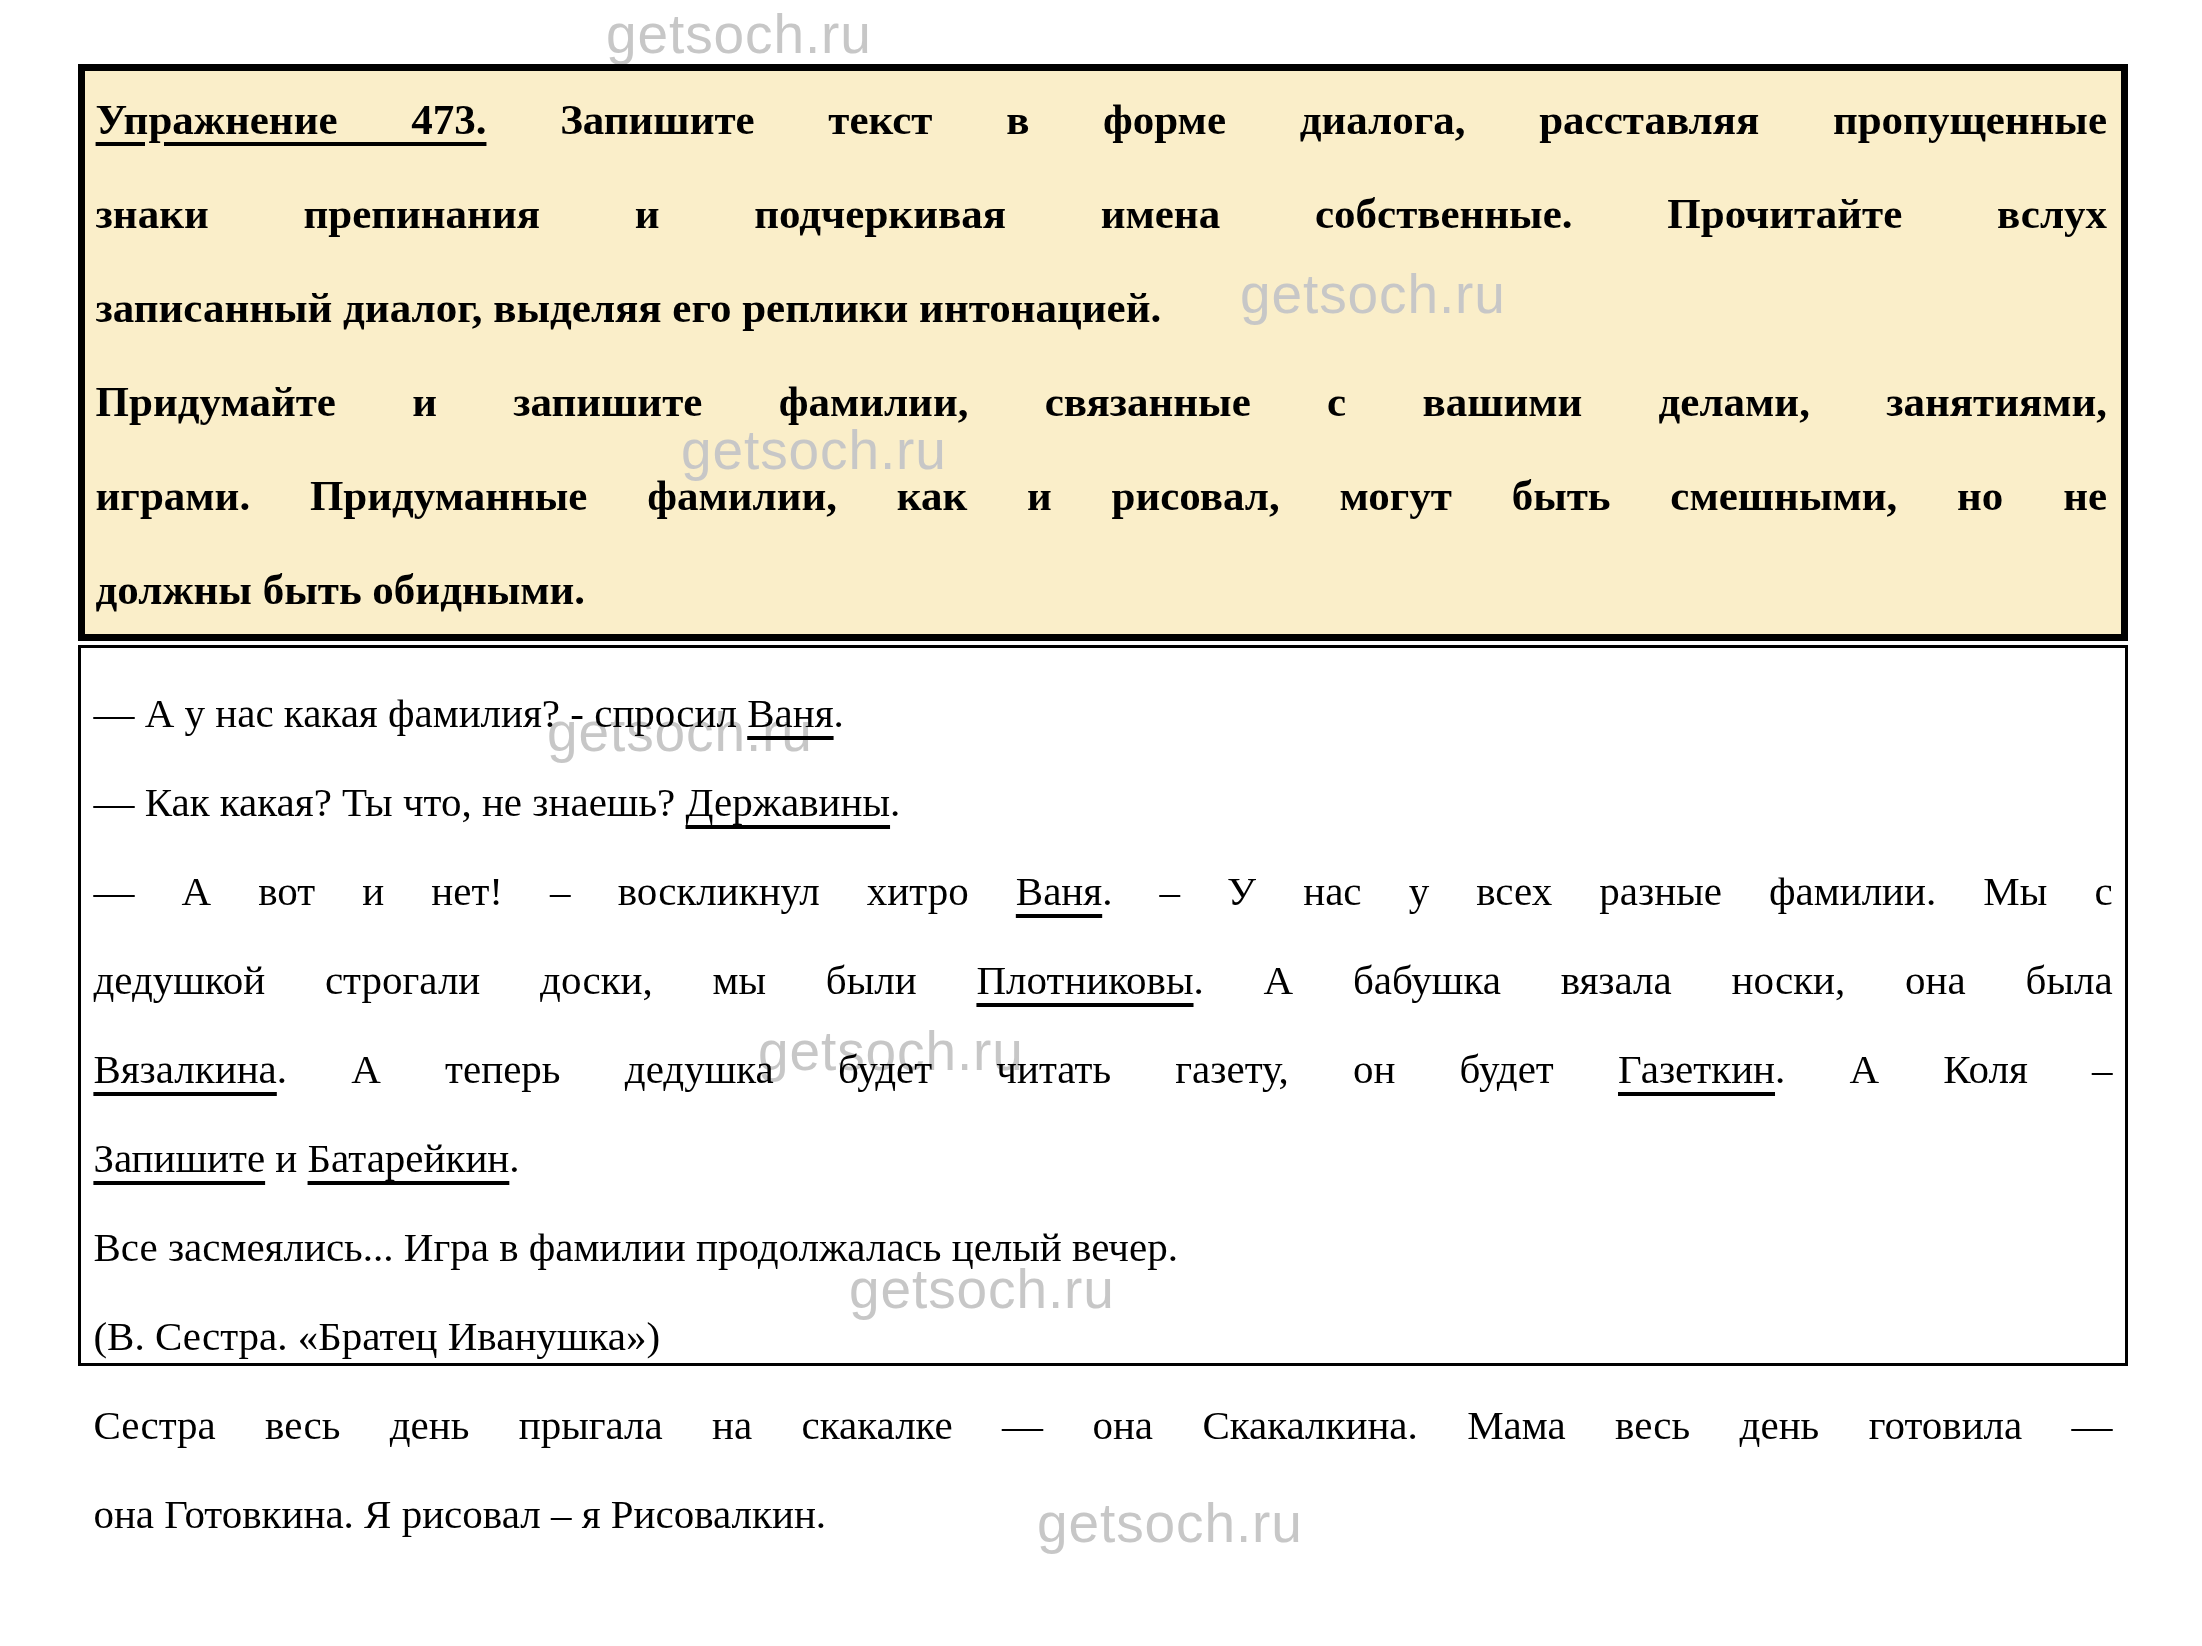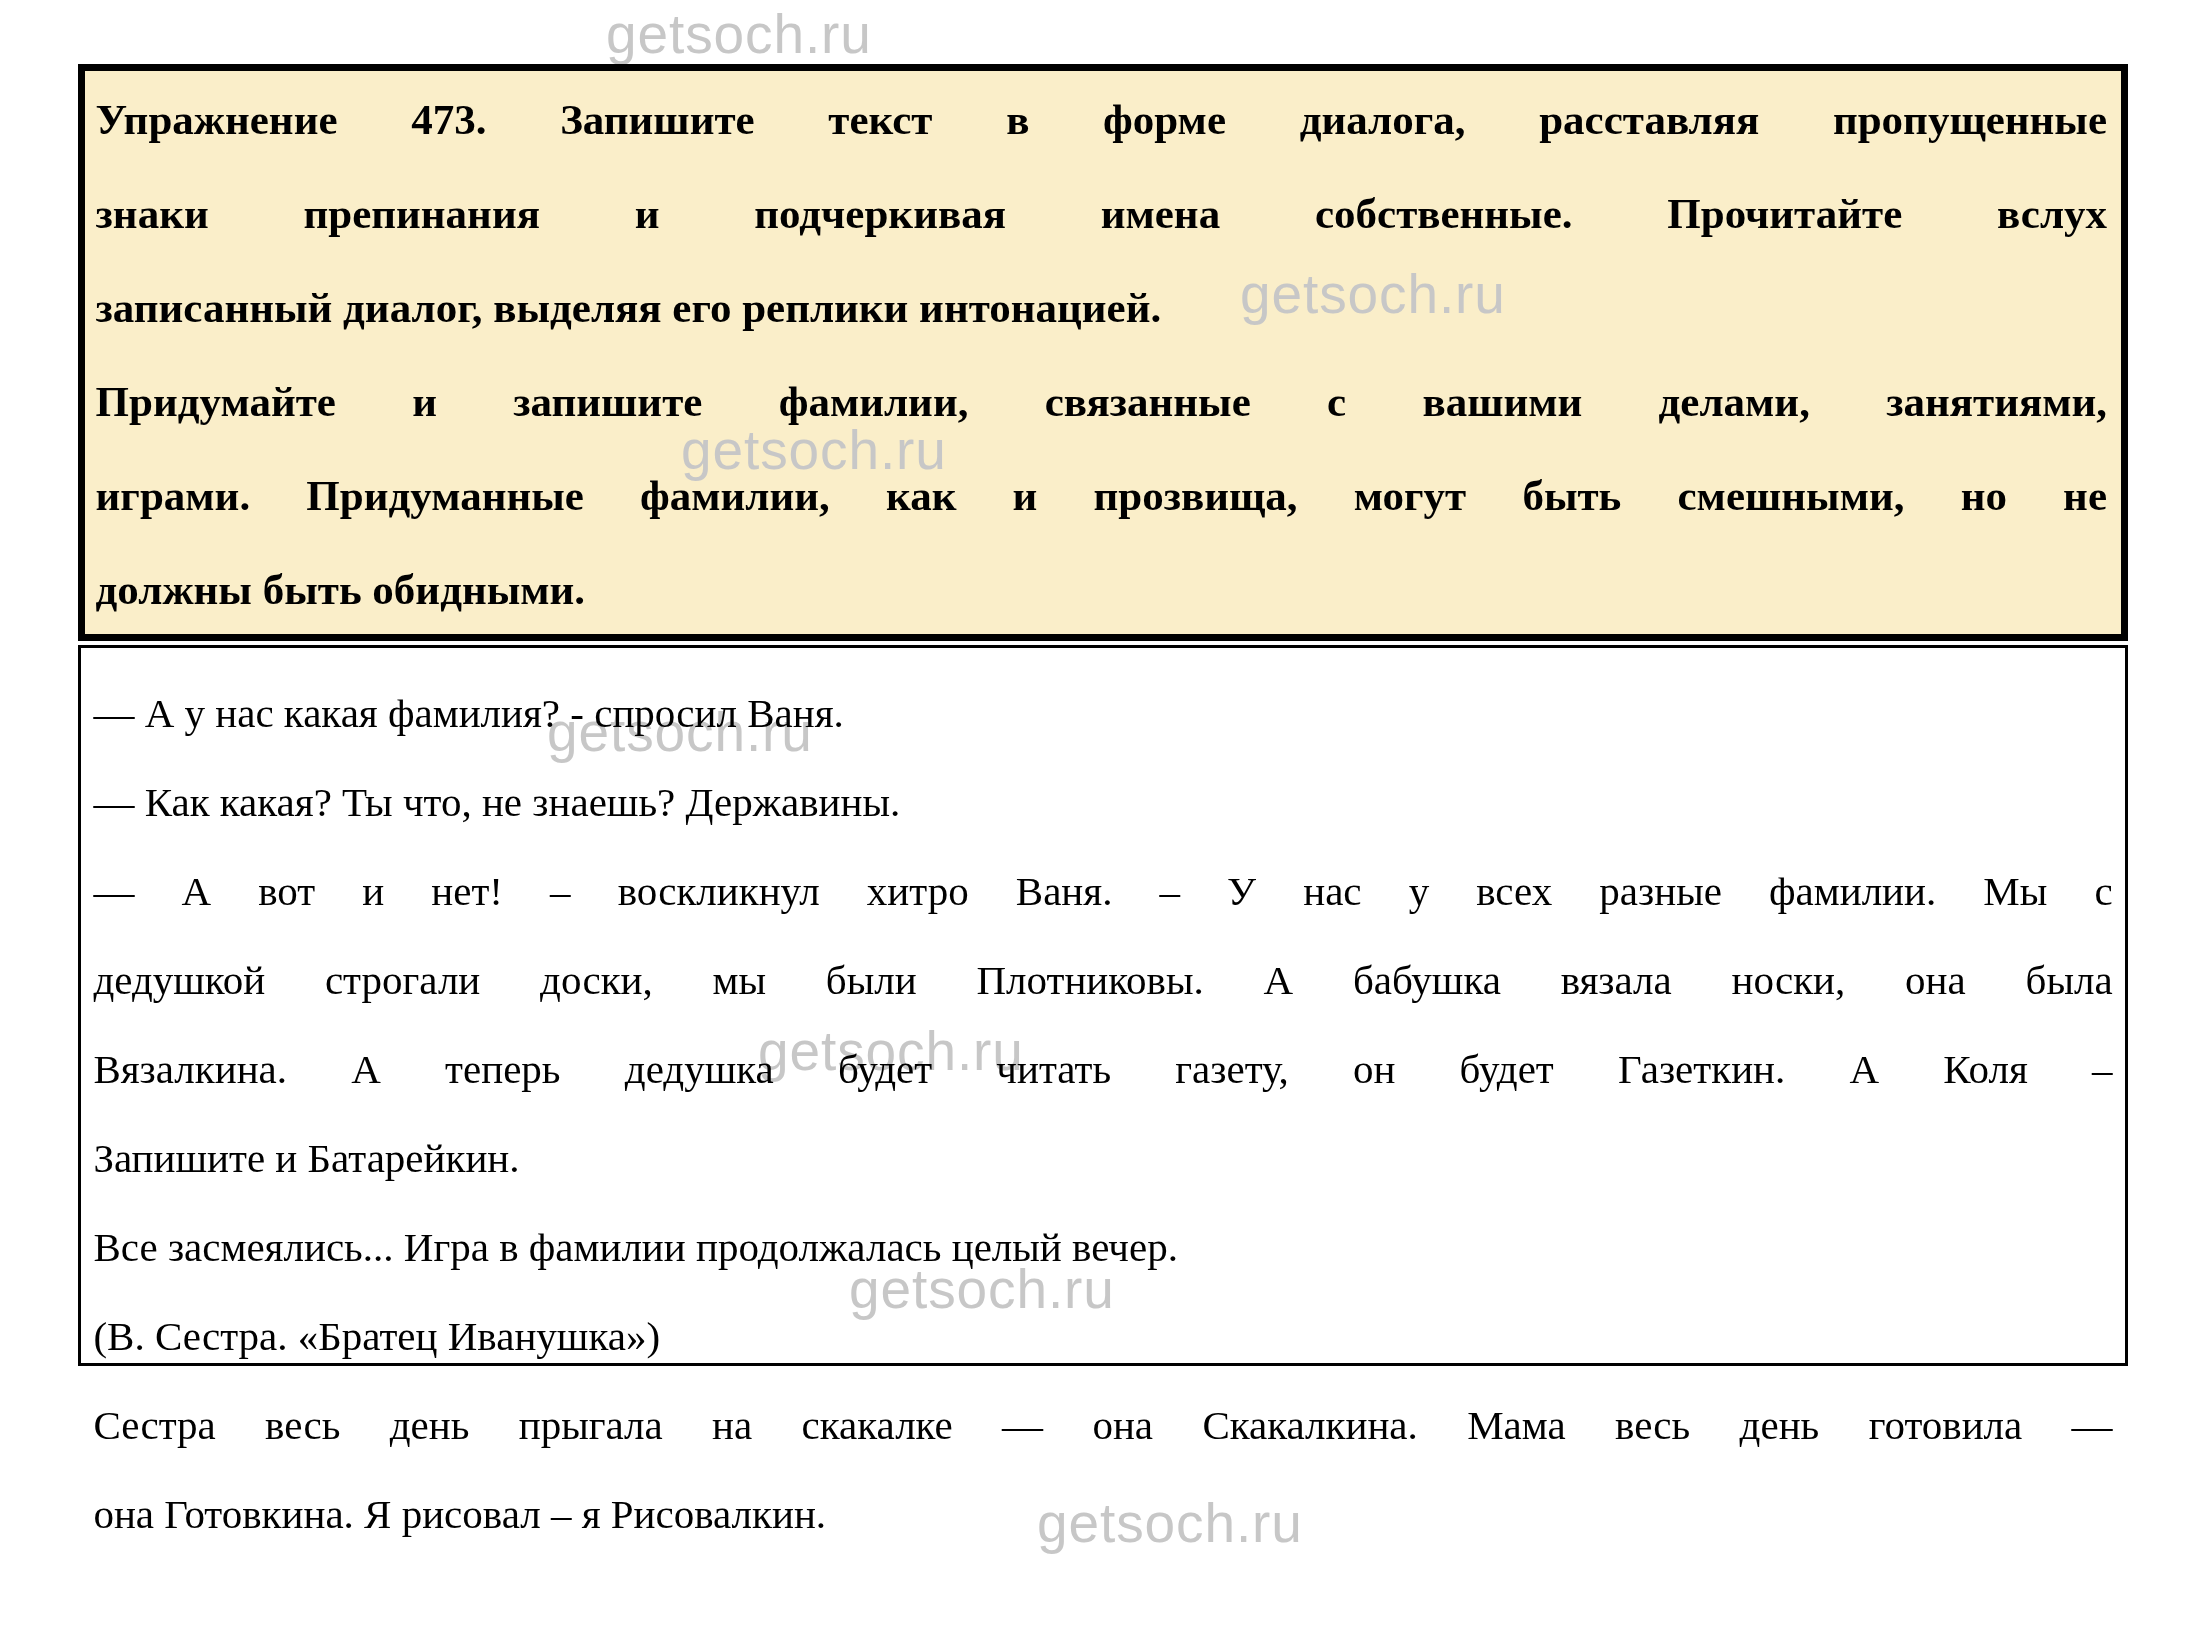--- a/index.html
+++ b/index.html
@@ -53,38 +53,39 @@
     top: 645px;
     height: 721px;
     border: 3.5px solid #000;
     padding: 21px 12.4px 0 12.4px;
     font-size: 41px;
     line-height: 89px;
   }
   .line { position: relative; }
   .just { text-align: justify; text-align-last: justify; }
   .u {
+    text-decoration: underline;
     text-decoration-thickness: 3.5px;
     text-underline-offset: 8.9px;
   }
   .box1 .u { text-underline-offset: 8px; }
 </style>
 </head>
 <body>
 
 <div class="page">
 
   <div class="bg1"></div>
 
   <div class="box box1">
     <div class="line just"><span class="u">Упражнение 473.</span><span> Запишите текст в форме диалога, расставляя пропущенные</span></div>
     <div class="line just">знаки препинания и подчеркивая имена собственные. Прочитайте вслух</div>
     <div class="line">записанный диалог, выделяя его реплики интонацией.</div>
     <div class="line just">Придумайте и запишите фамилии, связанные с вашими делами, занятиями,</div>
-    <div class="line just">играми. Придуманные фамилии, как и прозвища, могут быть смешными, но не</div>
+    <div class="line just">играми. Придуманные фамилии, как и рисовал, могут быть смешными, но не</div>
     <div class="line">должны быть обидными.</div>
   </div>
 
   <div class="box box2">
     <div class="line"><span>— А у нас какая фамилия? - спросил </span><span class="u">Ваня</span><span>.</span></div>
 
     <div class="line"><span>— Как какая? Ты что, не знаешь? </span><span class="u">Державины</span><span>.</span></div>
 
     <div class="line just"><span>— А вот и нет! – воскликнул хитро </span><span class="u">Ваня</span><span>. – У нас у всех разные фамилии. Мы с</span></div>
 

